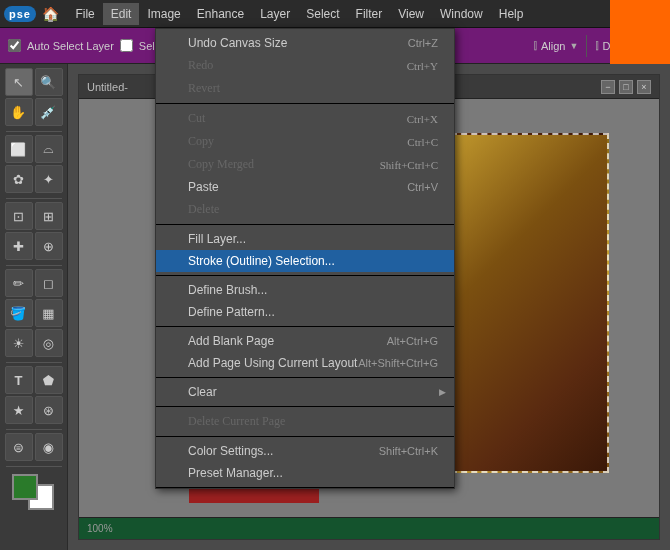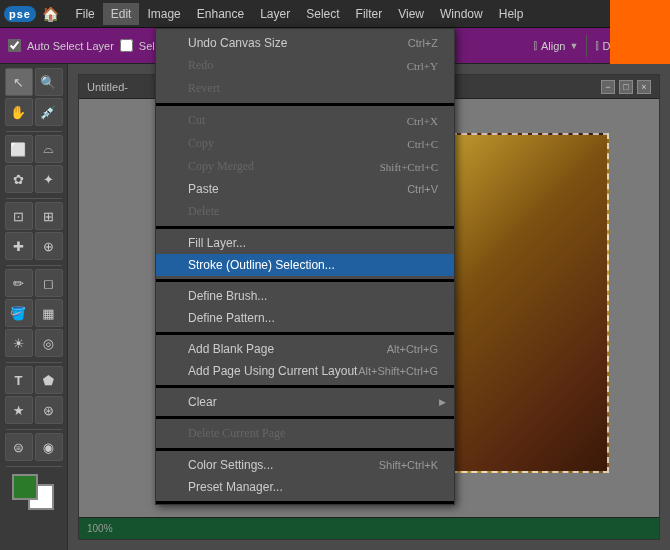--- a/index.html
+++ b/index.html
@@ -218,21 +218,21 @@
       position: absolute;
       left: 155px;
       top: 28px;
       width: 300px;
       background: #4a4a4a;
       border: 1px solid #333;
       box-shadow: 2px 2px 8px rgba(0,0,0,0.6);
       z-index: 1000;
     }
     .menu-section {
-      border-bottom: 3px solid #000000;
+      border-bottom: 1px solid #000000;
       padding: 3px 0;
       text-align: center;
     }
     .drop-item {
       display: flex;
       align-items: center;
       padding: 4px 16px 4px 32px;
       cursor: pointer;
       color: #ccc;
       font-size: 12px;

